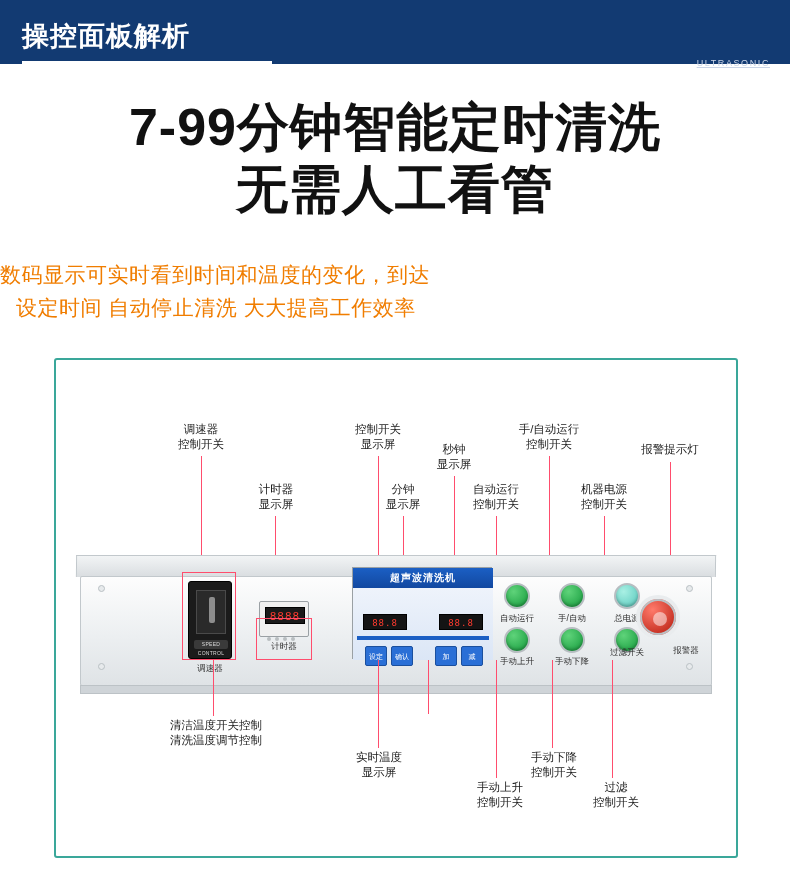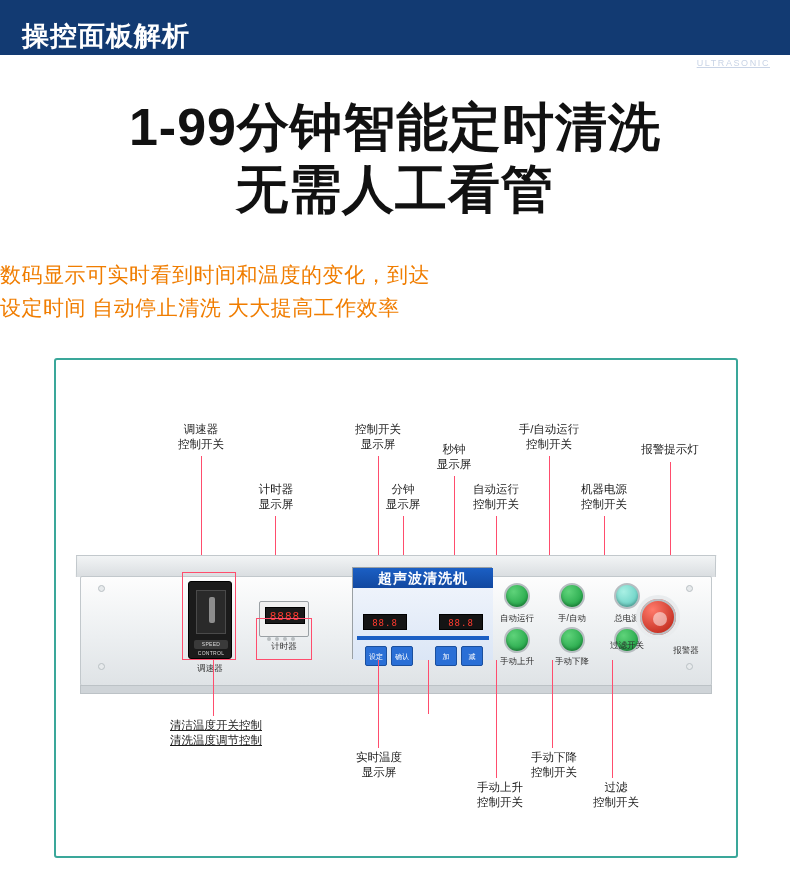--- a/index.html
+++ b/index.html
@@ -12,21 +12,21 @@
   #page {
     position: relative;
     width: 790px; height: 884px;
     overflow: hidden;
     background: #ffffff;
   }
 
   
   .header {
     position: absolute; left: 0; top: 0;
-    width: 790px; height: 55px;
+    width: 790px; height: 64px;
     background: #123a72;
   }
   .header-title {
     position: absolute; left: 22px; top: 18px;
     color: #ffffff;
     font-size: 27px;
     font-weight: bold;
     letter-spacing: 1px;
     line-height: 36px;
   }
@@ -58,21 +58,21 @@
 
   .subline {
     position: absolute; left: 0; top: 258px;
     width: 790px;
     text-align: left;
     color: #f07d00;
     font-size: 21px;
     line-height: 33px;
     letter-spacing: 0.5px;
   }
-  .subline .s2 { display: block; }
+  .subline .s2 { display: block; padding-left: 16px; }
 
   
   .panel {
     position: absolute; left: 54px; top: 358px;
     width: 684px; height: 500px;
     border: 2px solid #3aa79a;
     border-radius: 3px;
     background: #ffffff;
     overflow: hidden;
   }
@@ -187,21 +187,21 @@
     position: absolute; left: 276px; top: 12px;
     width: 140px; height: 92px;
     background: #ffffff;
     border: 1px solid #9aa0a4;
   }
   .bm-head {
     position: absolute; left: 0; top: 0;
     width: 140px; height: 20px;
     background: linear-gradient(180deg,#1b5fc4 0%, #1248a0 100%);
     color: #fff;
-    font-size: 14px;
+    font-size: 10px;
     font-weight: bold;
     text-align: center;
     line-height: 20px;
     letter-spacing: 1px;
   }
   .bm-body {
     position: absolute; left: 0; top: 20px;
     width: 140px; height: 72px;
     background: linear-gradient(180deg,#eef3fb 0%, #dbe6f6 100%);
   }
@@ -299,21 +299,21 @@
 
 <div id="page">
 
   <div class="header">
     <div class="header-title">操控面板解析</div>
     <div class="header-underline"></div>
     <div class="header-brand">ULTRASONIC</div>
   </div>
 
   <div class="headline">
-    <span>1-99分钟智能定时清洗</span>
+    <span>7-99分钟智能定时清洗</span>
     <span class="l2">无需人工看管</span>
   </div>
 
   <div class="subline">
     <span>数码显示可实时看到时间和温度的变化，到达</span>
     <span class="s2">设定时间 自动停止清洗 大大提高工作效率</span>
   </div>
 
   <div class="panel">
 
@@ -409,39 +409,39 @@
       <div class="rbtn cyan" style="left:538px; top:28px;"></div>
       <div class="rbtn-label" style="left:520px; top:58px; width:62px;">总电源</div>
 
       <div class="rbtn green" style="left:428px; top:72px;"></div>
       <div class="rbtn-label" style="left:408px; top:101px; width:66px;">手动上升</div>
 
       <div class="rbtn green" style="left:483px; top:72px;"></div>
       <div class="rbtn-label" style="left:463px; top:101px; width:66px;">手动下降</div>
 
       <div class="rbtn green" style="left:538px; top:72px;"></div>
-      <div class="rbtn-label" style="left:518px; top:85px; width:66px;">过滤开关</div>
+      <div class="rbtn-label" style="left:518px; top:92px; width:66px;">过滤开关</div>
 
       <div class="estop">
         <div class="estop-inner"></div>
       </div>
       <div class="cap-label" style="left:580px; top:90px; width:60px;">报警器</div>
     </div>
 
     <div class="hl-box" style="left:126px; top:212px; width:54px; height:88px;"></div>
     <div class="hl-box" style="left:200px; top:258px; width:56px; height:42px;"></div>
 
     <div class="leader v" style="left:157px; top:300px; height:56px;"></div>
     <div class="leader v" style="left:322px; top:300px; height:88px;"></div>
     <div class="leader v" style="left:372px; top:300px; height:54px;"></div>
     <div class="leader v" style="left:440px; top:300px; height:118px;"></div>
     <div class="leader v" style="left:496px; top:300px; height:88px;"></div>
     <div class="leader v" style="left:556px; top:300px; height:118px;"></div>
 
-    <div class="callout" style="left:80px; top:358px; width:160px;text-decoration:underline;">
+    <div class="callout" style="left:80px; top:358px; width:160px;">
       <div>清洁温度开关控制</div>
       <div>清洗温度调节控制</div>
     </div>
     <div class="callout" style="left:278px; top:390px; width:90px;">
       <div>实时温度</div>
       <div>显示屏</div>
     </div>
     <div class="callout" style="left:402px; top:420px; width:84px;">
       <div>手动上升</div>
       <div>控制开关</div>

